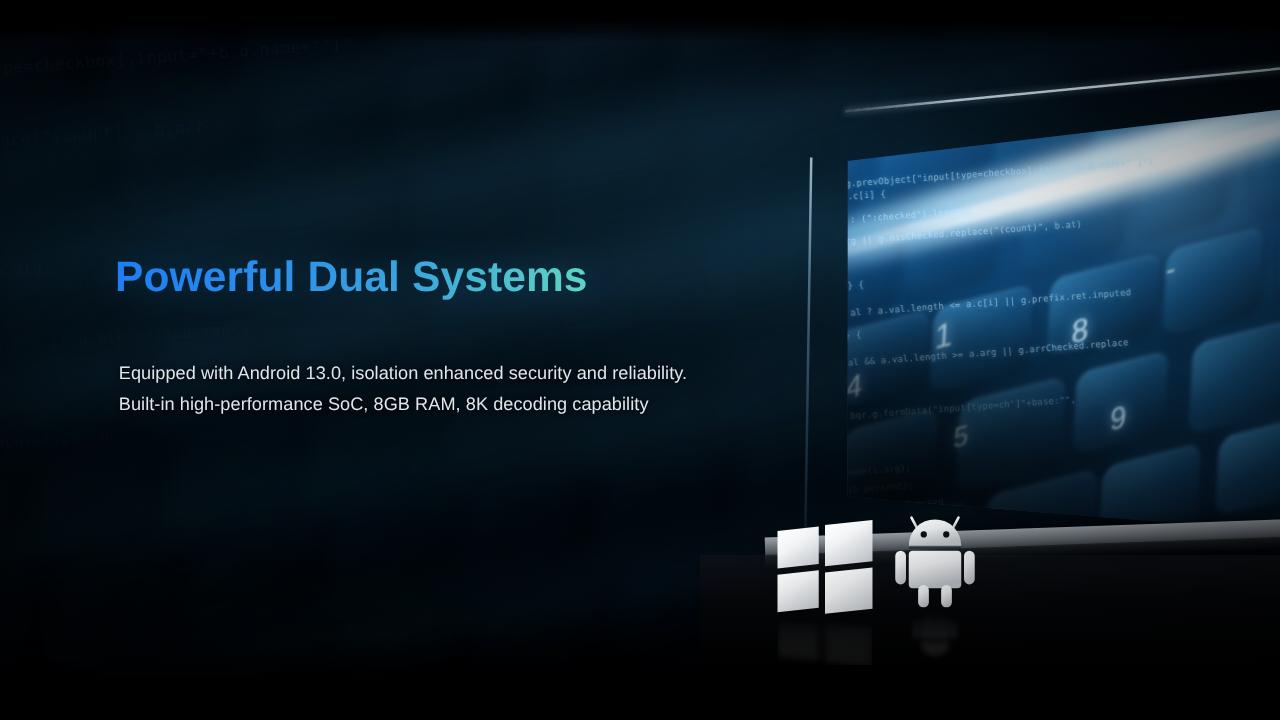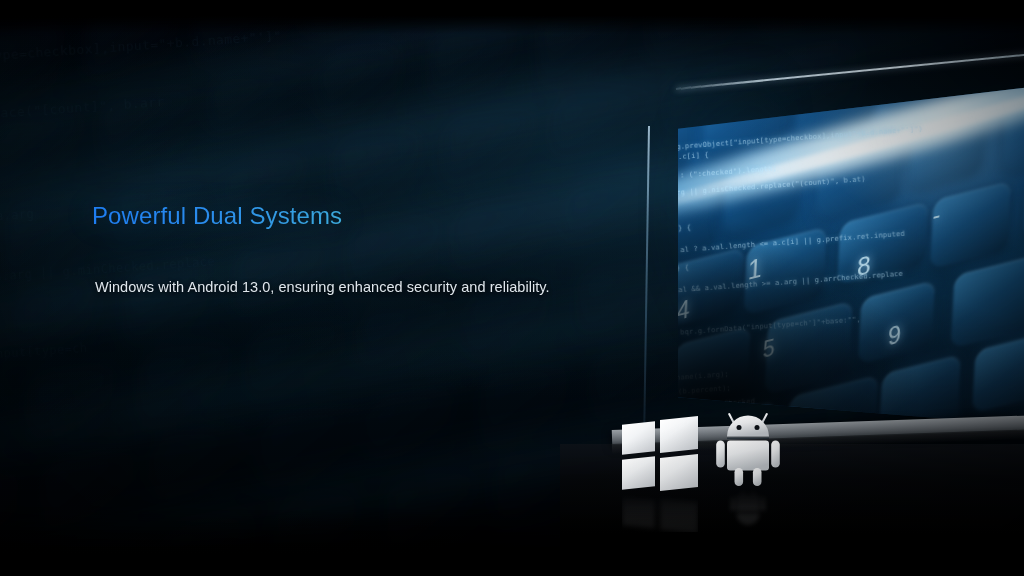--- a/index.html
+++ b/index.html
@@ -316,22 +316,22 @@
 
   
   .copy {
     position: absolute;
     left: 92px;
     top: 202px;
     width: 520px;
   }
   .headline {
     margin: 0;
-    font-size: 24px;
-    font-weight: 400;
+    font-size: 34px;
+    font-weight: 700;
     letter-spacing: .1px;
     line-height: 1.18;
     background: linear-gradient(90deg, #1e7df2 0%, #2a8cec 22%, #3aa6dc 46%, #5fd3c2 72%, #84f3c8 100%);
     -webkit-background-clip: text;
             background-clip: text;
     -webkit-text-fill-color: transparent;
     color: transparent;
     text-shadow: none;
     filter: drop-shadow(0 0 14px rgba(40,150,220,.30));
   }
@@ -565,17 +565,18 @@
     </svg>
   </div>
 
   <div class="bg-vignette"></div>
   <div class="bg-topband"></div>
   <div class="bg-botband"></div>
 
   <div class="copy">
     <h1 class="headline">Powerful Dual Systems</h1>
     <ul class="bullets">
-      <li>Windows with Android 13.0, ensuring enhanced security and reliability.</li>
+      <li>Equipped with Android 13.0, isolation enhanced security and reliability.</li>
+      <li>Built-in high-performance SoC, 8GB RAM, 8K decoding capability</li>
     </ul>
   </div>
 
 </div>
 
 </body></html>

